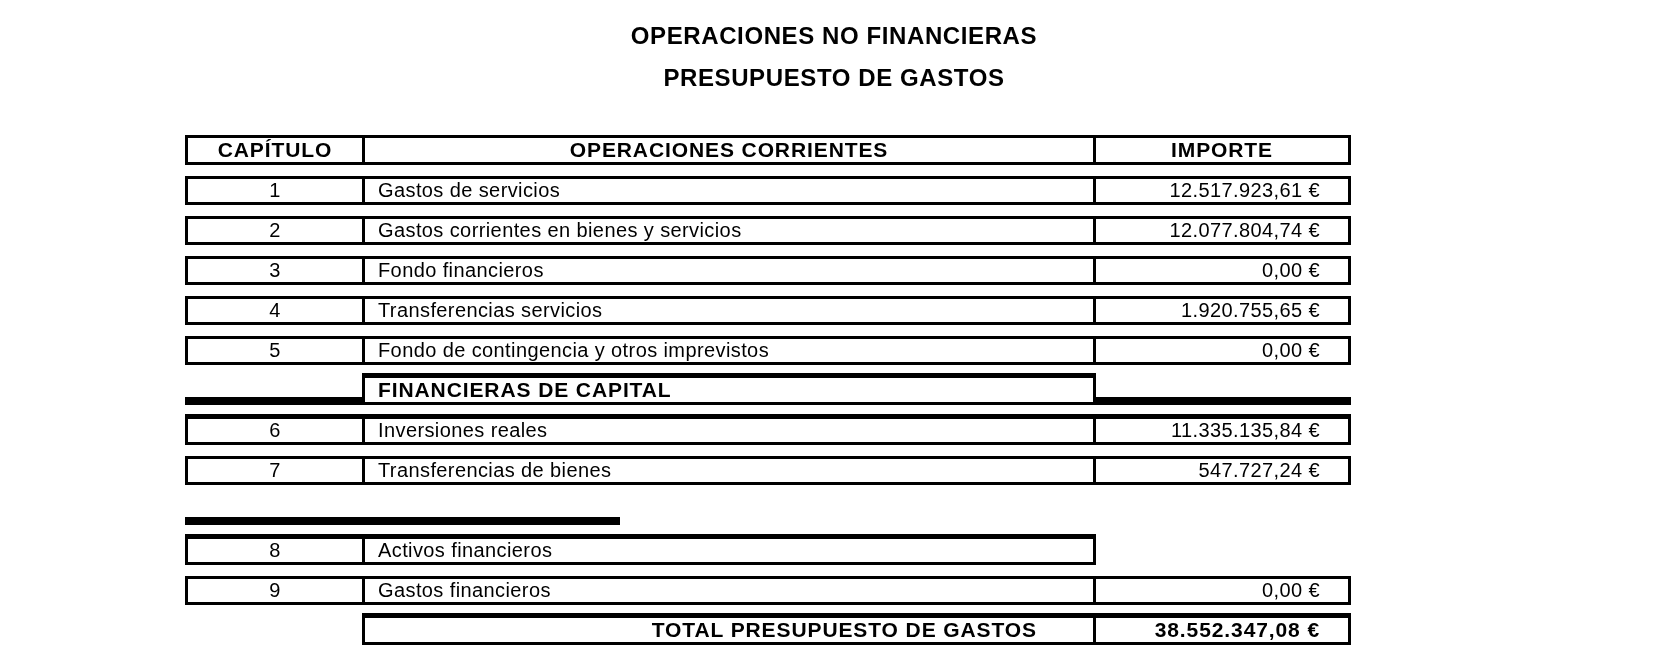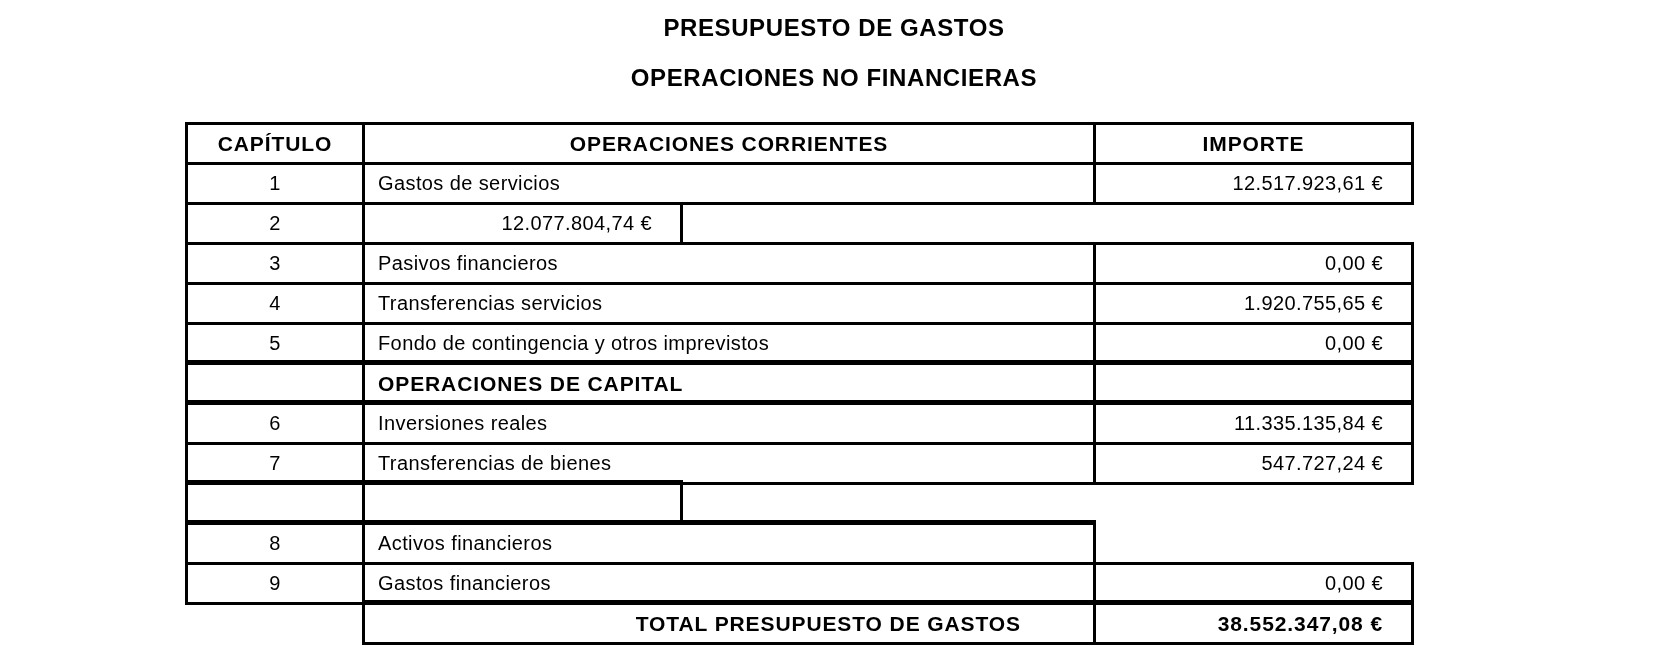--- a/index.html
+++ b/index.html
@@ -27,97 +27,99 @@
   .doc-title.sub  { margin-top: 22px; }
 
   .budget-table {
     width: 1298px;
     margin: 30px auto 0 auto;
   }
   .row {
     display: flex;
     height: 43px;
     margin-top: -3px;
+    align-items: flex-end;
   }
   .row.first { margin-top: 0; }
   
   .row.gb { height: 45px; margin-top: -5px; }
   .cell {
     box-sizing: border-box;
     border: 3px solid #000000;
     display: flex;
     align-items: center;
     font-size: 20px;
     letter-spacing: 0.4px;
     white-space: nowrap;
     overflow: hidden;
   }
   .gb .cell { border-top-width: 5px; }
   .c1 { width: 180px; justify-content: center; }
   .c2 { width: 734px; margin-left: -3px; padding-left: 13px; }
-  .c3 { width: 321px; margin-left: -3px; justify-content: flex-end; padding-right: 28px; }
+  .c3 { width: 258px; margin-left: -3px; justify-content: flex-end; padding-right: 28px; }
   .bold { font-weight: bold; font-size: 21px; letter-spacing: 0.9px; }
   .header-row .c2, .header-row .c3 { justify-content: center; padding: 0; }
   .section-row .c2 { padding-left: 13px; }
   .total-row .spacer {
     width: 177px;
     border: none;
     background: transparent;
   }
   .total-row .c2 {
     margin-left: 0;
     justify-content: flex-end;
     padding-left: 0;
-    padding-right: 72px;
+    padding-right: 56px;
   }
 </style>
 </head>
 <body>
 
 <div class="page">
 
+  <div class="doc-title sub">OPERACIONES NO FINANCIERAS</div>
   <div class="doc-title main">PRESUPUESTO DE GASTOS</div>
-  <div class="doc-title sub">OPERACIONES NO FINANCIERAS</div>
 
   <div class="budget-table">
 
     <div class="row first header-row">
       <div class="cell c1 bold">CAPÍTULO</div>
       <div class="cell c2 bold">OPERACIONES CORRIENTES</div>
       <div class="cell c3 bold">IMPORTE</div>
     </div>
 
     <div class="row">
       <div class="cell c1">1</div>
       <div class="cell c2">Gastos de servicios</div>
       <div class="cell c3">12.517.923,61 €</div>
     </div>
     <div class="row">
       <div class="cell c1">2</div>
+      <div class="cell c2">Gastos corrientes en bienes y servicios</div>
       <div class="cell c3">12.077.804,74 €</div>
     </div>
     <div class="row">
       <div class="cell c1">3</div>
-      <div class="cell c2">Pasivos financieros</div>
+      <div class="cell c2">Fondo financieros</div>
       <div class="cell c3">0,00 €</div>
     </div>
     <div class="row">
       <div class="cell c1">4</div>
       <div class="cell c2">Transferencias servicios</div>
       <div class="cell c3">1.920.755,65 €</div>
     </div>
     <div class="row">
       <div class="cell c1">5</div>
       <div class="cell c2">Fondo de contingencia y otros imprevistos</div>
       <div class="cell c3">0,00 €</div>
     </div>
 
     <div class="row gb section-row">
       <div class="cell c1"></div>
-      <div class="cell c2 bold">OPERACIONES DE CAPITAL</div>
+      <div class="cell c2 bold">FINANCIERAS DE CAPITAL</div>
       <div class="cell c3"></div>
     </div>
 
     <div class="row gb">
       <div class="cell c1">6</div>
       <div class="cell c2">Inversiones reales</div>
       <div class="cell c3">11.335.135,84 €</div>
     </div>
     <div class="row">
       <div class="cell c1">7</div>

